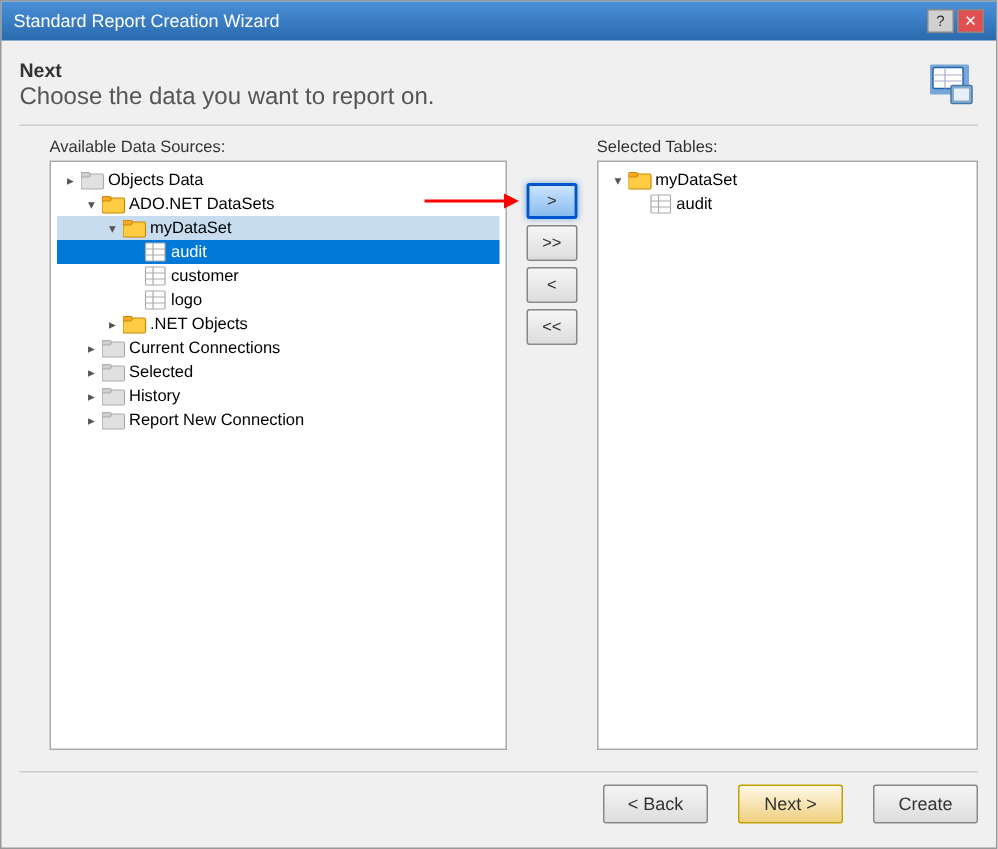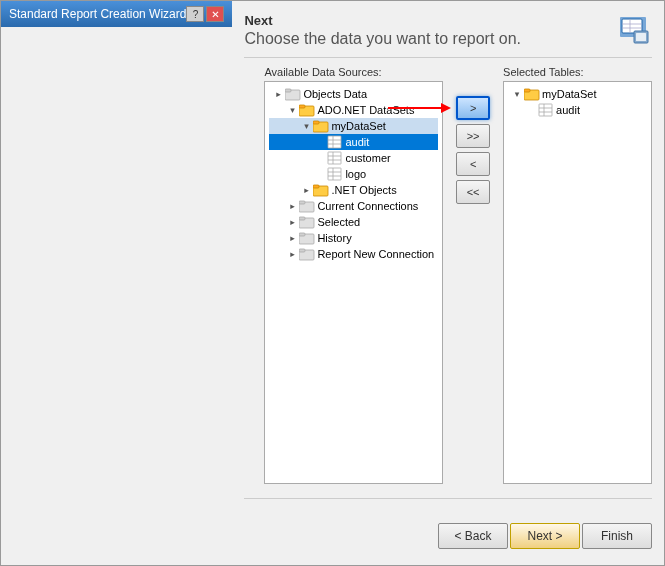--- a/index.html
+++ b/index.html
@@ -14,20 +14,21 @@
       height: 566px;
       overflow: hidden;
     }
     .window {
       width: 665px;
       height: 566px;
       background: #f0f0f0;
       border: 1px solid #999;
       box-shadow: 2px 2px 8px rgba(0,0,0,0.4);
       display: flex;
+      flex-direction: column;
     }
     .title-bar {
       background: linear-gradient(to bottom, #4a90d9, #2a6aad);
       color: white;
       padding: 4px 8px;
       display: flex;
       align-items: center;
       justify-content: space-between;
       height: 26px;
       flex-shrink: 0;
@@ -179,22 +180,22 @@
     }
     .transfer-btn.highlighted {
       background: linear-gradient(to bottom, #cce4ff, #88bbee);
       border: 2px solid #0055cc;
       box-shadow: 0 0 4px rgba(0,100,200,0.5);
     }
     .footer {
       display: flex;
       justify-content: flex-end;
       align-items: center;
-      padding: 24px 0 4px 0;
-      gap: 2px;
+      padding: 8px 0 4px 0;
+      gap: 20px;
       flex-shrink: 0;
       border-top: 1px solid #ccc;
       margin-top: 6px;
     }
     .footer-btn {
       min-width: 70px;
       height: 26px;
       padding: 0 12px;
       background: linear-gradient(to bottom, #f5f5f5, #ddd);
       border: 1px solid #888;
@@ -426,16 +427,16 @@
               </div>
             </div>
           </div>
         </div>
       </div>
     </div>
 
     <div class="footer">
       <button class="footer-btn">&lt; Back</button>
       <button class="footer-btn next">Next &gt;</button>
-      <button class="footer-btn">Finish</button>
+      <button class="footer-btn">Create</button>
     </div>
   </div>
 </div>
 
 </body></html>

